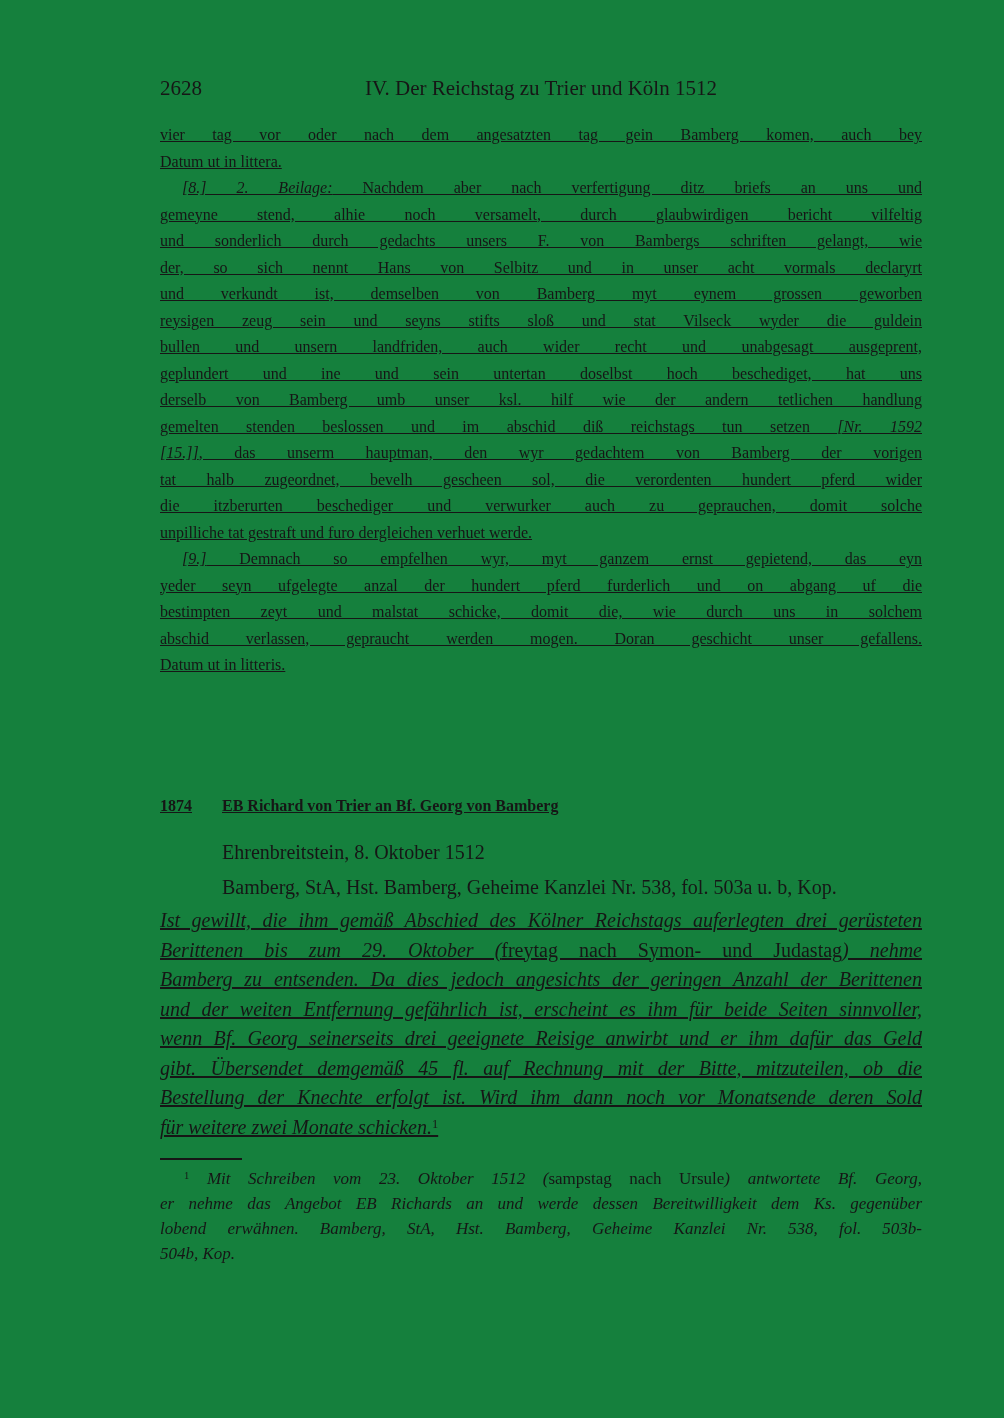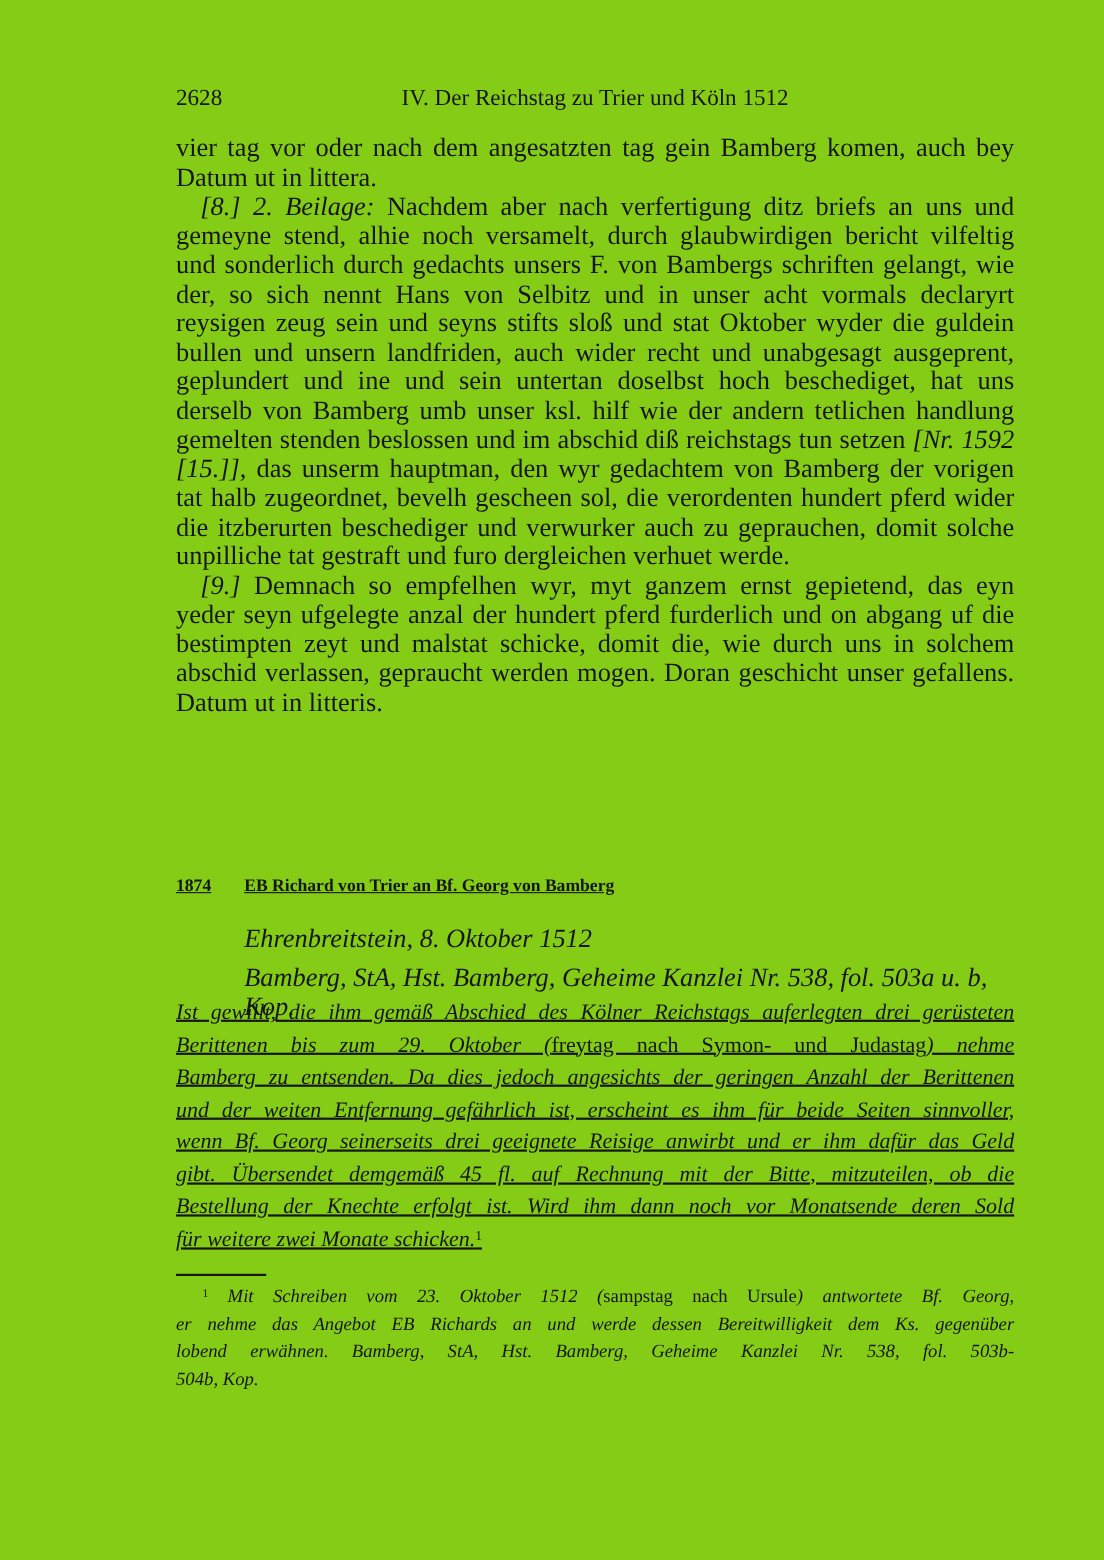--- a/index.html
+++ b/index.html
@@ -1,38 +1,39 @@
 <!DOCTYPE html>
 <html><head>
 <meta charset="utf-8">
 <style>
   * { margin: 0; padding: 0; box-sizing: border-box; }
   html, body { background: #e8e8e8; }
   .page {
     position: relative;
     width: 1004px;
     height: 1418px;
-    background: #84cc16;
+    background: #15803d;
     color: #161616;
     font-family: "Liberation Serif", "DejaVu Serif", serif;
     overflow: hidden;
     margin: 0 auto;
   }
   .running-head {
     position: absolute;
     top: 76px; left: 160px; width: 762px;
     font-size: 21px;
   }
   .page-number { position: absolute; left: 0; top: 0; }
   .running-title { display: block; text-align: center; }
 
   .body-text {
     position: absolute;
     top: 122px; left: 160px; width: 762px;
-    font-size: 24px;
+    font-size: 16px;
+    text-decoration: underline;
   }
   .body-text .line { line-height: 26.5px; }
 
   .line {
     text-align: justify;
     text-align-last: justify;
     white-space: normal;
   }
   .line.last { text-align-last: left; }
   .line.indent { text-indent: 22px; }
@@ -50,22 +51,21 @@
     top: 797px; left: 160px; width: 762px;
     font-weight: bold;
     font-size: 16px;
     display: flex;
     text-decoration: underline;
   }
   .entry-number { width: 62px; flex: 0 0 62px; }
   .entry-sub {
     position: absolute;
     left: 222px; width: 700px;
-    font-style: italic;
-    font-size: 24px;
+    font-size: 20px;
   }
   .entry-place-date { top: 841px; }
   .entry-source { top: 876px; }
 
   .entry-summary {
     position: absolute;
     top: 906px; left: 160px; width: 762px;
     font-size: 20px;
     font-style: italic;
     text-decoration: underline;
@@ -104,21 +104,22 @@
   <div class="body-text">
     <div class="para">
         <div class="line"><span class="rm">vier tag vor oder nach dem angesatzten tag gein Bamberg komen, auch bey</span></div>
         <div class="line last"><span class="rm">Datum ut in littera.</span></div>
       </div>
     <div class="para">
         <div class="line indent"><span class="it">[8.] 2. Beilage:</span><span class="rm"> Nachdem aber nach verfertigung ditz briefs an uns und</span></div>
         <div class="line"><span class="rm">gemeyne stend, alhie noch versamelt, durch glaubwirdigen bericht vilfeltig</span></div>
         <div class="line"><span class="rm">und sonderlich durch gedachts unsers F. von Bambergs schriften gelangt, wie</span></div>
         <div class="line"><span class="rm">der, so sich nennt Hans von Selbitz und in unser acht vormals declaryrt</span></div>
-        <div class="line"><span class="rm">reysigen zeug sein und seyns stifts sloß und stat Oktober wyder die guldein</span></div>
+        <div class="line"><span class="rm">und verkundt ist, demselben von Bamberg myt eynem grossen geworben</span></div>
+        <div class="line"><span class="rm">reysigen zeug sein und seyns stifts sloß und stat Vilseck wyder die guldein</span></div>
         <div class="line"><span class="rm">bullen und unsern landfriden, auch wider recht und unabgesagt ausgeprent,</span></div>
         <div class="line"><span class="rm">geplundert und ine und sein untertan doselbst hoch beschediget, hat uns</span></div>
         <div class="line"><span class="rm">derselb von Bamberg umb unser ksl. hilf wie der andern tetlichen handlung</span></div>
         <div class="line"><span class="rm">gemelten stenden beslossen und im abschid diß reichstags tun setzen </span><span class="it">[Nr. 1592</span></div>
         <div class="line"><span class="it">[15.]]</span><span class="rm">, das unserm hauptman, den wyr gedachtem von Bamberg der vorigen</span></div>
         <div class="line"><span class="rm">tat halb zugeordnet, bevelh gescheen sol, die verordenten hundert pferd wider</span></div>
         <div class="line"><span class="rm">die itzberurten beschediger und verwurker auch zu geprauchen, domit solche</span></div>
         <div class="line last"><span class="rm">unpilliche tat gestraft und furo dergleichen verhuet werde.</span></div>
       </div>
     <div class="para">

